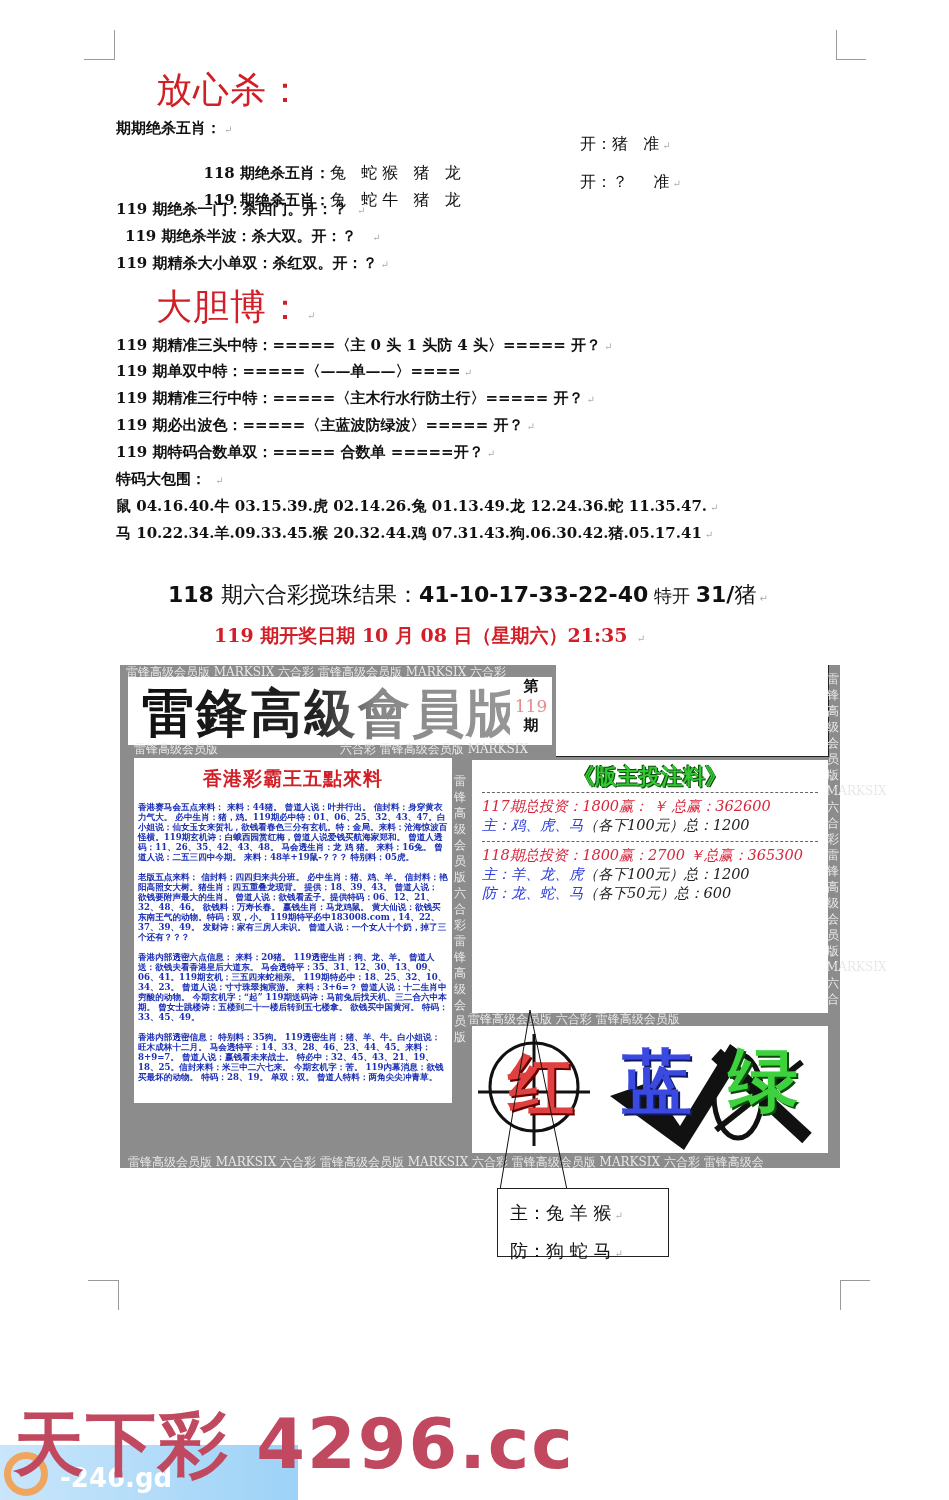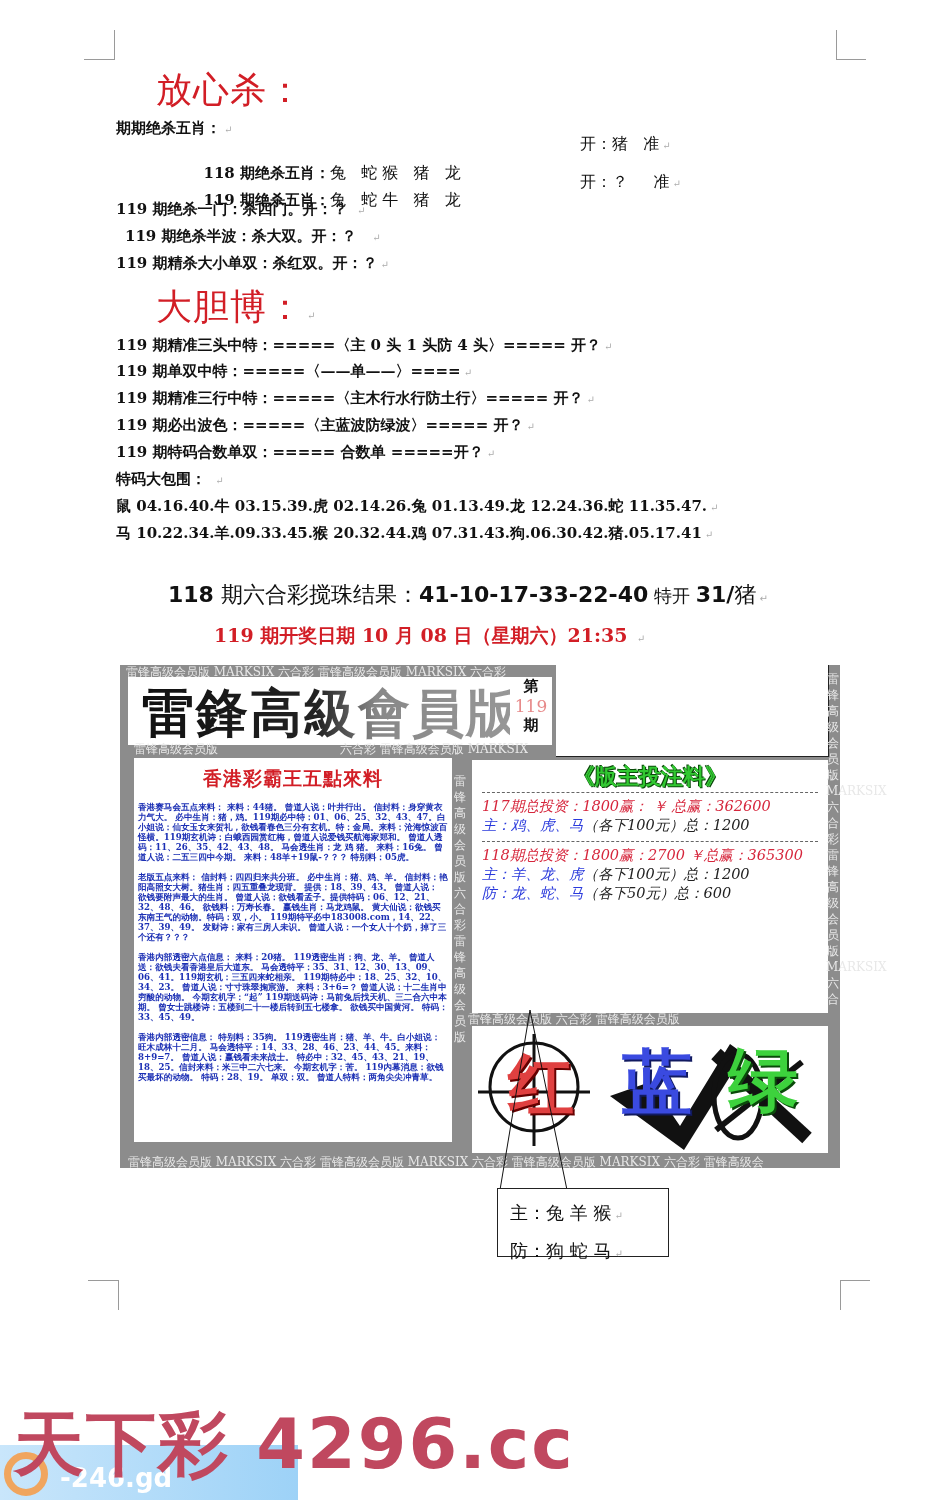--- a/index.html
+++ b/index.html
@@ -16,21 +16,21 @@
   .date { color:#d21e26; font-size:19px; font-weight:bold; white-space:pre; }
 
   
   .banner { left:120px; top:665px; width:720px; height:503px; background:#8c8c8c; }
   .strip { color:#e8e8e8; font-size:12px; white-space:nowrap; overflow:hidden; }
   .titlebox { left:8px; top:12px; width:404px; height:68px; background:#fff; }
   .bigtitle { font-size:52px; font-weight:bold; letter-spacing:2px; white-space:nowrap;
               background:linear-gradient(90deg,#111 0%,#222 45%,#888 60%,#999 100%);
               -webkit-background-clip:text; color:transparent; }
   .issuebox { left:390px; top:12px; width:42px; height:68px; background:#fff; text-align:center; }
-  .leftpanel { left:14px; top:93px; width:318px; height:384px; background:#fff; overflow:hidden; }
+  .leftpanel { left:14px; top:93px; width:318px; height:345px; background:#fff; overflow:hidden; }
   .lp-title { color:#d21e26; font-size:19px; font-weight:bold; text-align:center; margin-top:8px; letter-spacing:1px; }
   .lp-para { color:#1b2fb4; font-size:8.6px; line-height:10px; margin:10px 4px 0 4px;font-weight:bold; }
   .rightpanel { left:352px; top:95px; width:356px; height:253px; background:#fff; }
   .rp-title { color:#32c832; font-size:22px; font-weight:bold; text-align:center; margin-top:2px;
               text-shadow:1px 1px 0 #0a4a0a, -1px -1px 0 #0a4a0a; }
   .rp-block { margin:0 10px; border-top:1px dashed #666; padding:4px 0 6px 0;font-style:italic; }
   .rp-red { color:#d6263c; font-size:14.5px; line-height:19px; white-space:pre; }
   .rp-blue { color:#2a3adc; font-size:14.5px; line-height:19px; white-space:pre; }
   .rp-blue .dk { color:#222; }
   .colors { left:352px; top:361px; width:356px; height:127px; background:#fff; }

